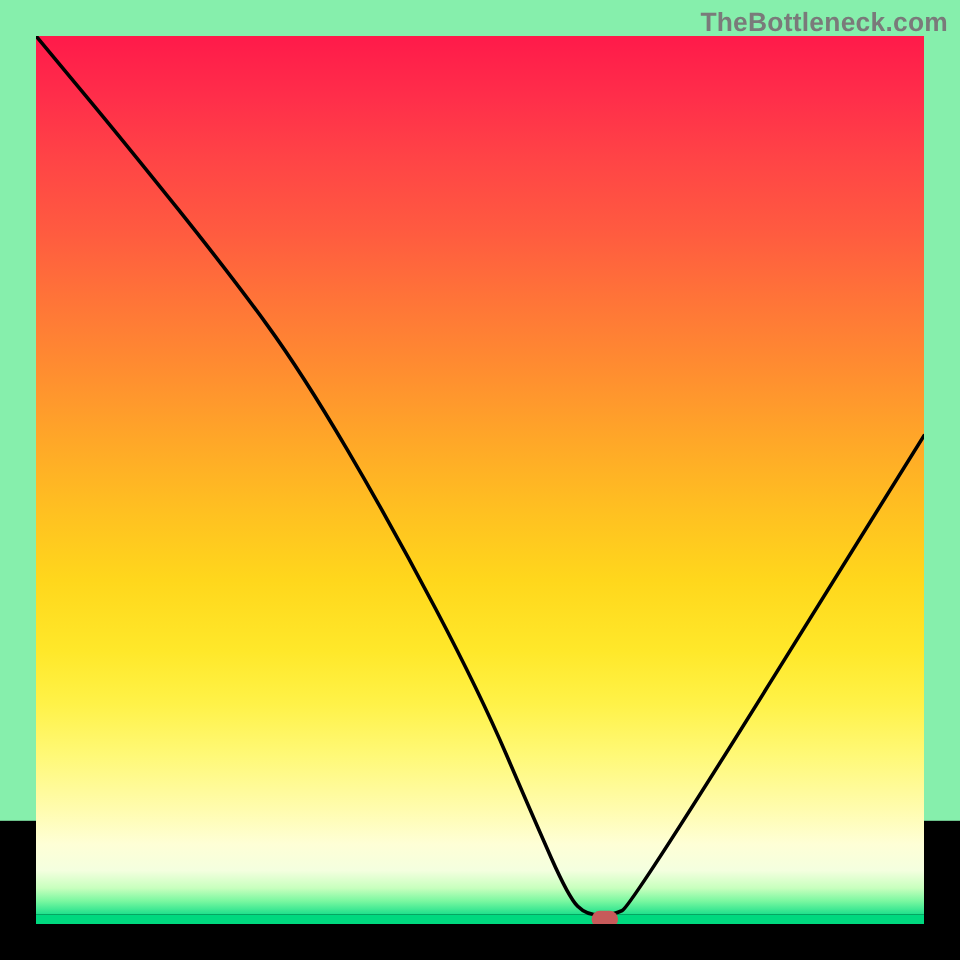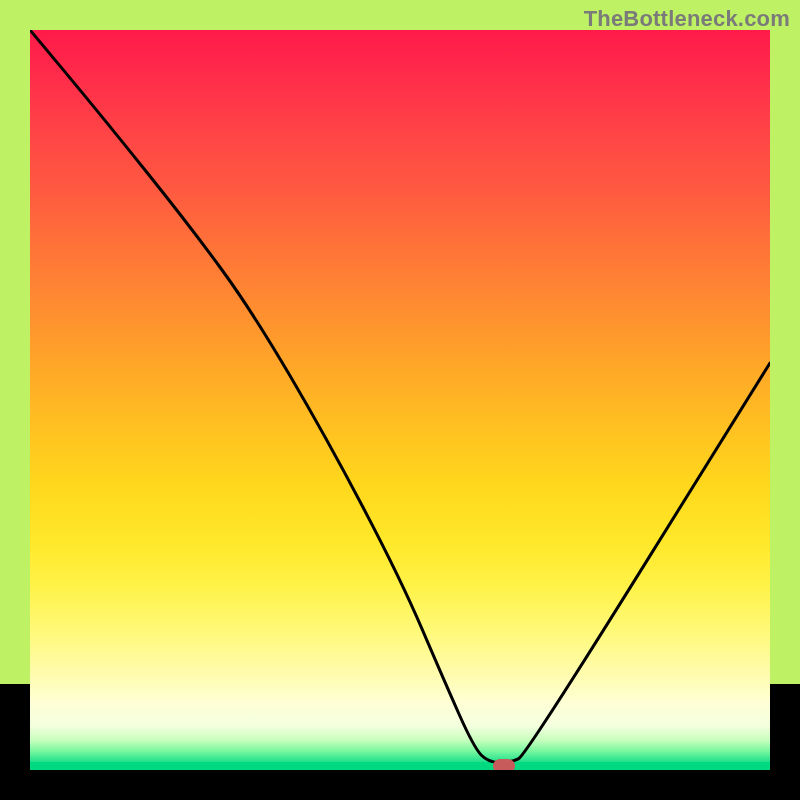--- a/index.html
+++ b/index.html
@@ -9,21 +9,21 @@
     height: 800px;
     background: #000;
     overflow: hidden;
   }
   .frame {
     position: absolute;
     left: 0;
     top: 0;
     width: 800px;
     height: 684px;
-    background: #bef264;
+    background: #86efac;
   }
   .plot {
     position: absolute;
     left: 30px;
     top: 30px;
     width: 740px;
     height: 740px;
     overflow: hidden;
   }
   .gradient {

